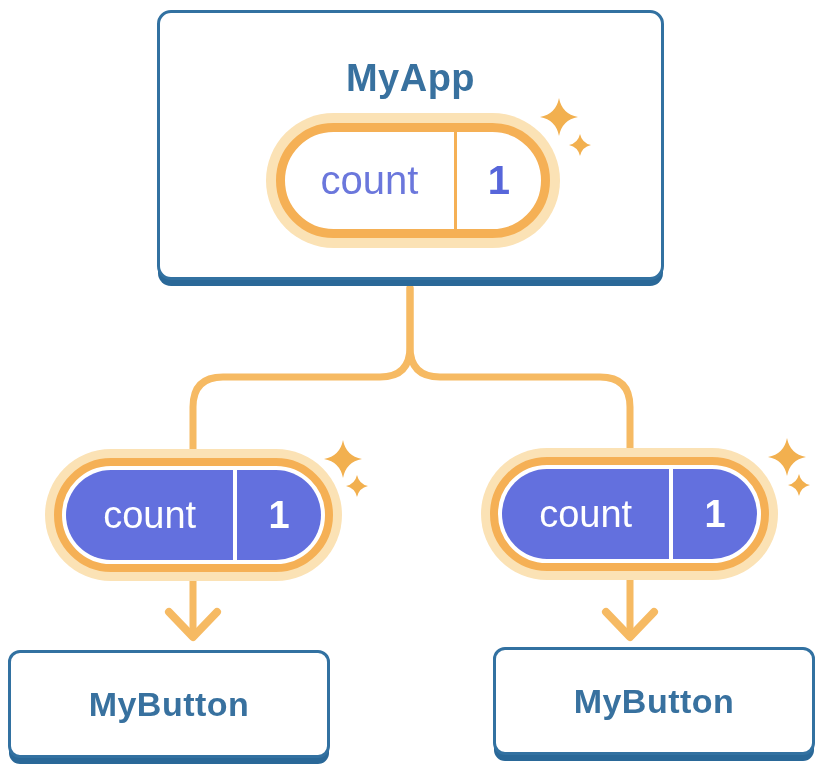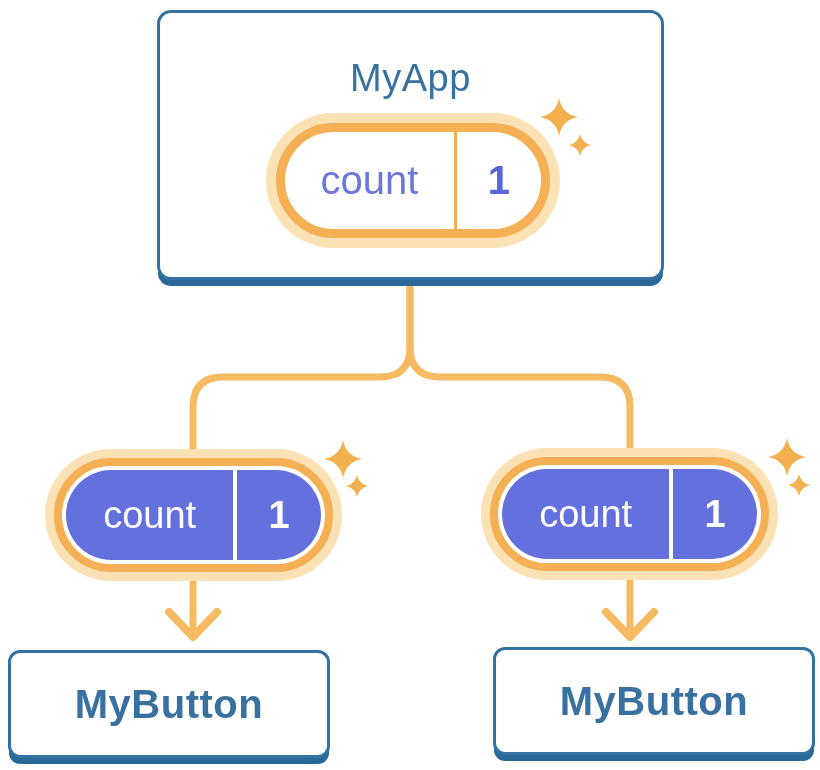--- a/index.html
+++ b/index.html
@@ -43,21 +43,21 @@
     left: 157px; top: 10px;
     width: 507px; height: 270px;
     border-radius: 14px;
   }
   .root-title {
     position: absolute;
     top: 46px; left: 0;
     width: 100%;
     text-align: center;
     font-size: 38px;
-    font-weight: normal;
+    font-weight: bold;
     letter-spacing: 0.5px;
     color: var(--blue-text, #38719F);
     line-height: 1;
   }
 
   
   .state-pill {
     position: absolute;
     left: 106px; top: 100px;
     width: 294px; height: 135px;
@@ -138,21 +138,21 @@
   .child-card {
     width: 322px; height: 108px;
     border-radius: 12px;
     display: flex;
     align-items: center;
     justify-content: center;
   }
   .child-left  { left: 8px;   top: 650px; }
   .child-right { left: 493px; top: 647px; }
   .child-title {
-    font-size: 40px;
+    font-size: 34px;
     font-weight: bold;
     letter-spacing: 0.5px;
     color: var(--blue-text, #38719F);
   }
 </style>
 </head>
 <body>
 
 <div class="stage">
 

